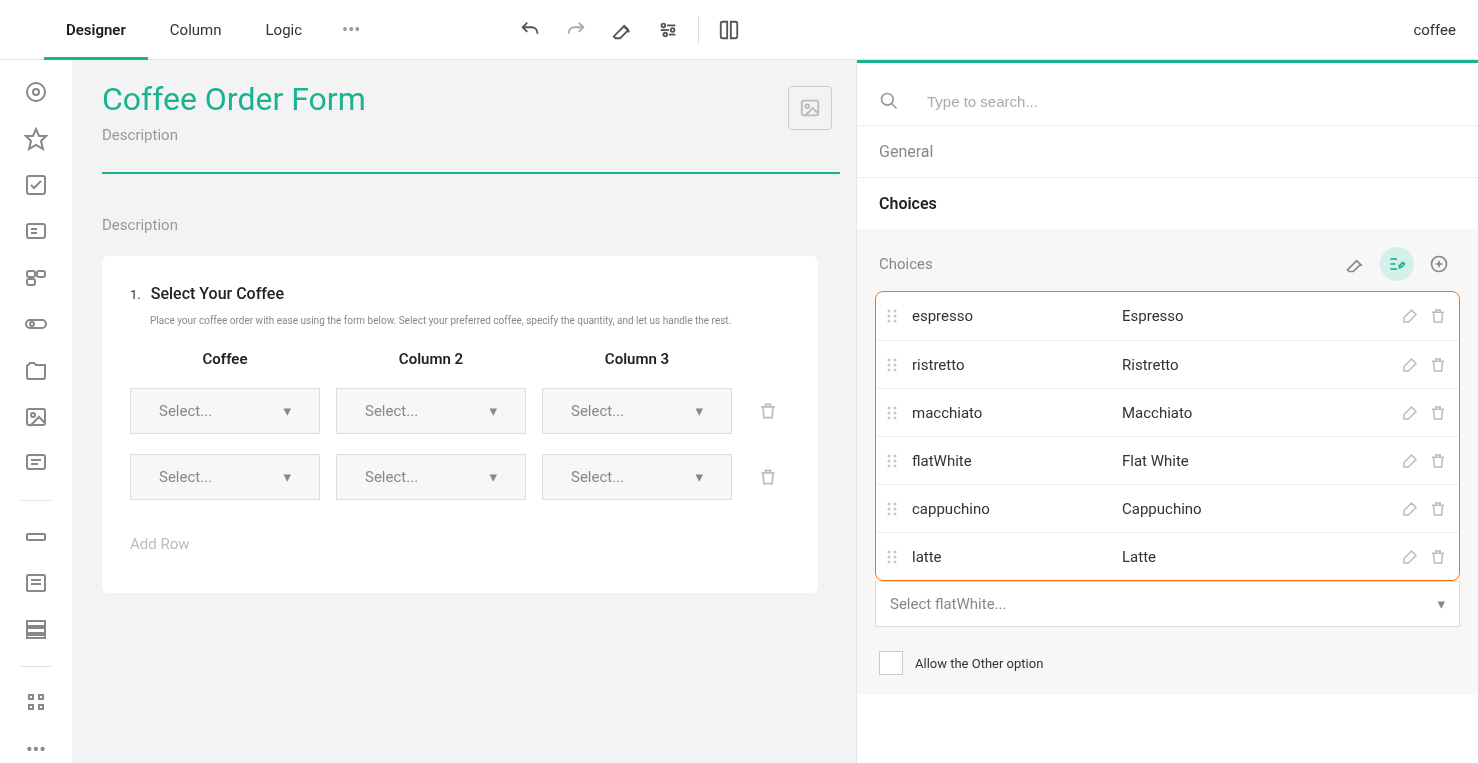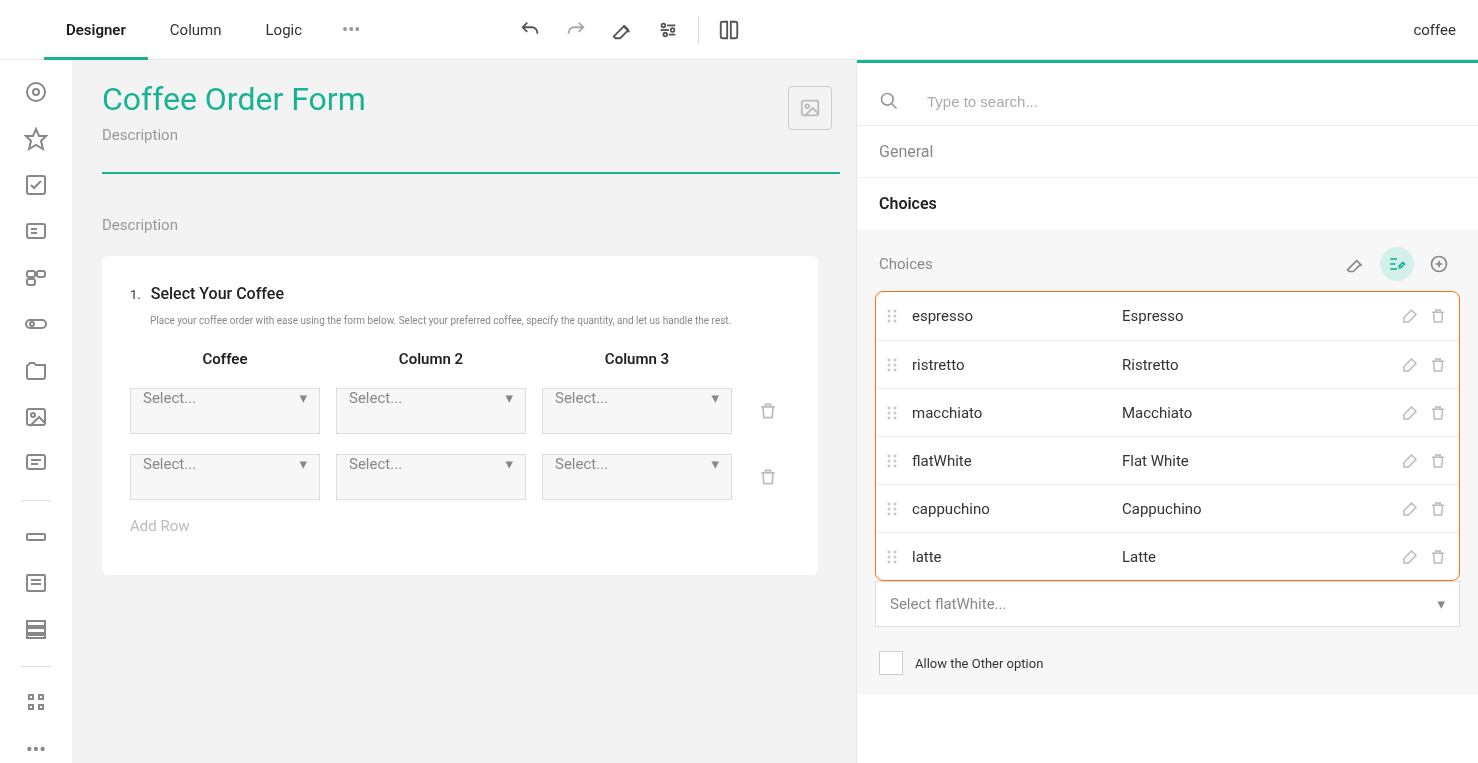--- a/index.html
+++ b/index.html
@@ -86,26 +86,26 @@
   .q-num { font-size:13px; color:#333; white-space:nowrap;}
   .q-title { font-size:16px; color:#222; font-weight:500;}
   .q-desc { color:#888; font-size:10px; margin-top:10px; margin-left:20px; line-height:1.5; max-width:640px;}
   .matrix { margin-top:22px;}
   .matrix-head { display:flex; gap:16px; margin-left:0; padding-left:0;}
   .matrix-head .hcell { width:190px; text-align:center; font-weight:600; font-size:15px; color:#222; }
   .matrix-body {}
   .matrix-row { display:flex; gap:16px; align-items:center; margin-top:20px;}
   .sel {
     width:190px; height:46px; border:1px solid #ddd; background:#f7f7f7;
-    display:flex; align-items:flex-start; justify-content:space-between;
-    padding:0 12px; color:#888; font-size:15px; cursor:pointer;
+    display:flex; align-items:center; justify-content:space-between;
+    padding:0 28px; color:#888; font-size:15px; cursor:pointer;
   }
   .caret-down-sm { color:#888; }
   .row-trash { color:#bbb; margin-left:10px; cursor:pointer;}
-  .add-row { margin-top:17px; color:#bbb; font-size:15px; cursor:pointer;}
+  .add-row { margin-top:35px; color:#bbb; font-size:15px; cursor:pointer;}
   .props {
     width:622px;
     background:#fff;
     border-left:1px solid #e6e6e6;
     display:flex; flex-direction:column;
     flex-shrink:0;
   }
   .props-green { height:3px; background:#19b394; }
   .props-search {
     display:flex; align-items:center; gap:28px; padding:28px 22px 14px;

